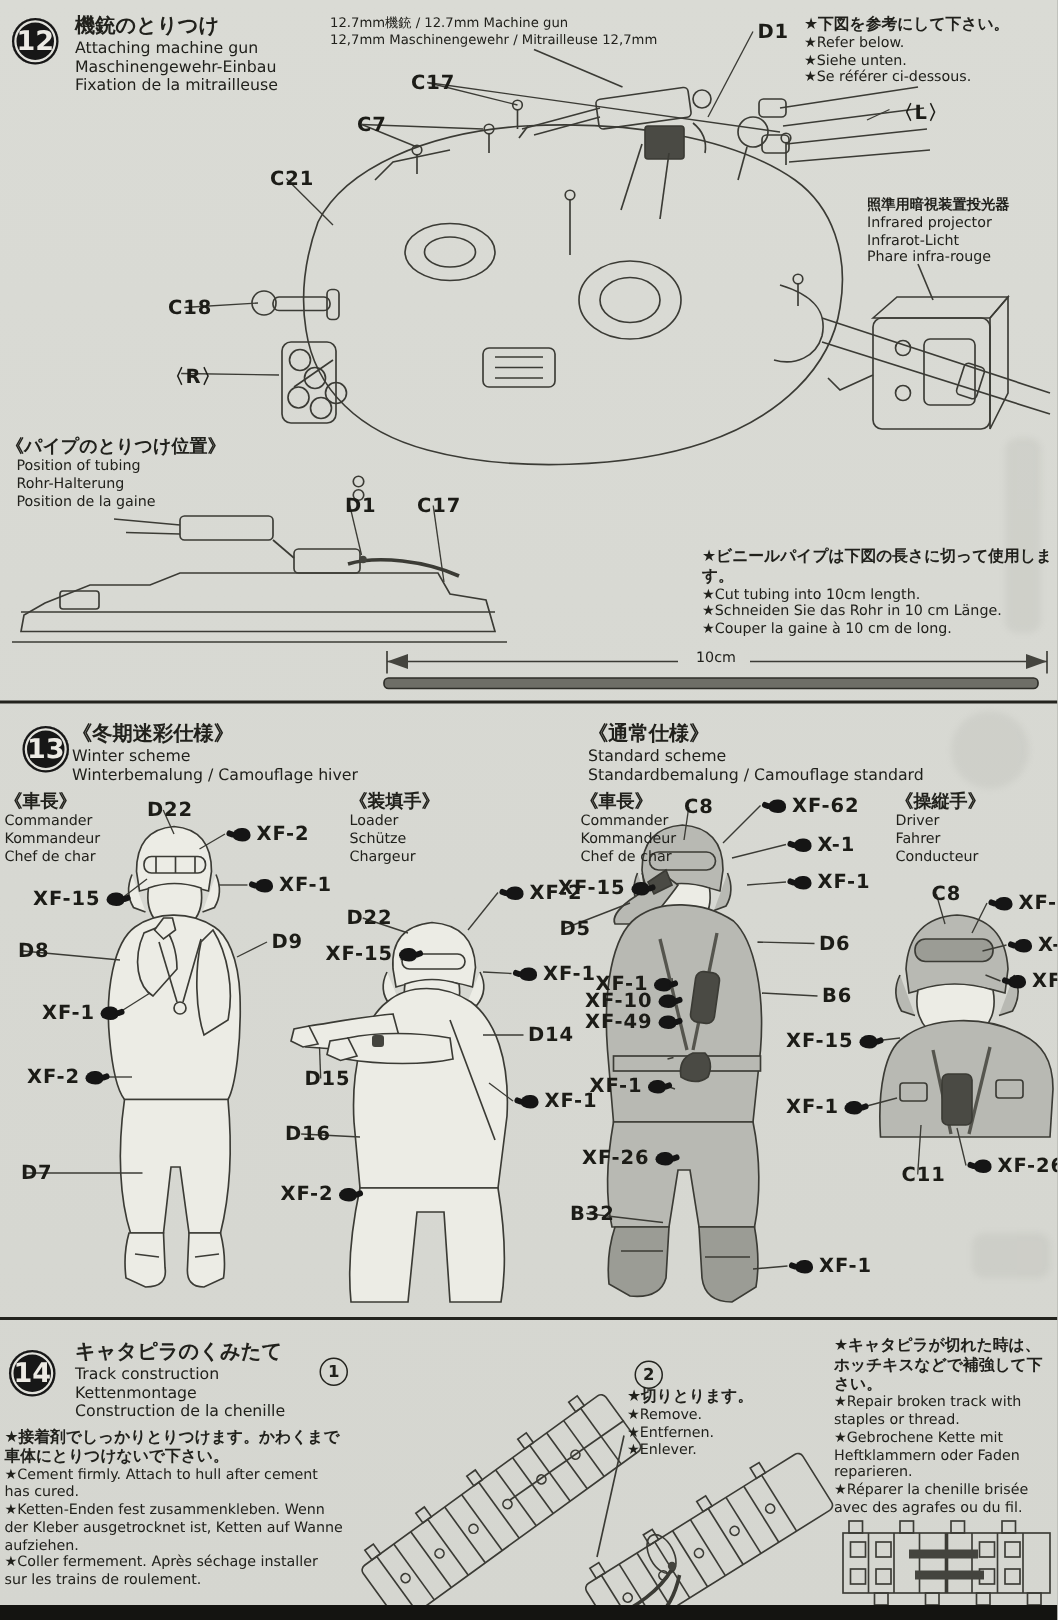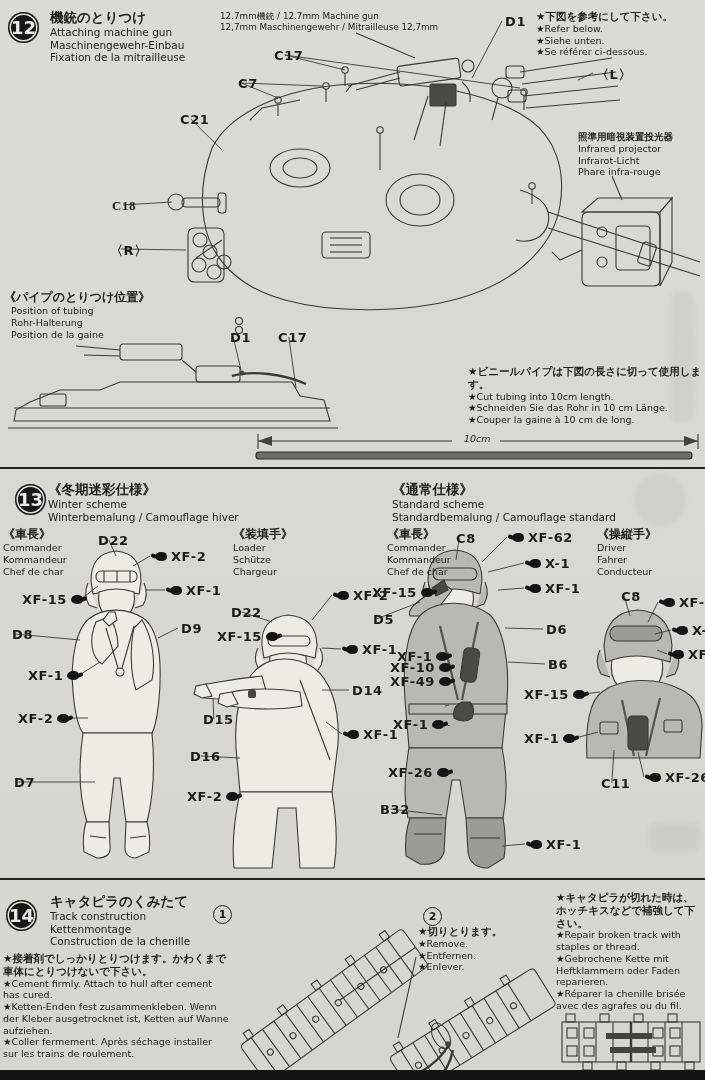--- a/index.html
+++ b/index.html
@@ -424,21 +424,21 @@
     <div class="t10 indent">Position of tubing</div>
     <div class="t10 indent">Rohr-Halterung</div>
     <div class="t10 indent">Position de la gaine</div>
   </div>
   <div class="abs" style="left:452px;top:365px;width:250px;margin-left:16px;">
     <div class="ja t11">★ビニールパイプは下図の長さに切って使用します。</div>
     <div class="t10">★Cut tubing into 10cm length.</div>
     <div class="t10">★Schneiden Sie das Rohr in 10 cm Länge.</div>
     <div class="t10">★Couper la gaine à 10 cm de long.</div>
   </div>
-  <div class="abs t10" style="left:460px;top:433px;background:#d8d9d3;padding:0 4px;font-style:italic;">10cm</div>
+  <div class="abs t10" style="left:460px;top:433px;background:#d8d9d3;padding:0 4px;">10cm</div>
 
   <div class="badge abs" style="left:5px;top:484px;margin-left:10px;">13</div>
   <div class="abs" style="left:48px;top:481px;">
     <div class="ja t14">《冬期迷彩仕様》</div>
     <div class="t11">Winter scheme</div>
     <div class="t11">Winterbemalung / Camouflage hiver</div>
   </div>
   <div class="abs" style="left:392px;top:481px;">
     <div class="ja t14">《通常仕様》</div>
     <div class="t11">Standard scheme</div>
@@ -508,21 +508,21 @@
       </div>
       <div class="callout" style="left: 274px; top: 48px;">
         <span class="cl">C17</span>
       </div>
       <div class="callout" style="left: 238px; top: 76px;">
         <span class="cl">C7</span>
       </div>
       <div class="callout" style="left: 180px; top: 112px;">
         <span class="cl">C21</span>
       </div>
-      <div class="callout" style="left: 112px; top: 198px; font-family: Liberation Serif, serif;">
+      <div class="callout" style="left: 112px; top: 198px;">
         <span class="cl">C18</span>
       </div>
       <div class="callout" style="left: 110px; top: 242px;">
         <span class="cl">〈R〉</span>
       </div>
       <div class="callout" style="left: 596px; top: 66px;">
         <span class="cl">〈L〉</span>
       </div>
       <div class="callout" style="left: 230px; top: 330px;">
         <span class="cl">D1</span>

